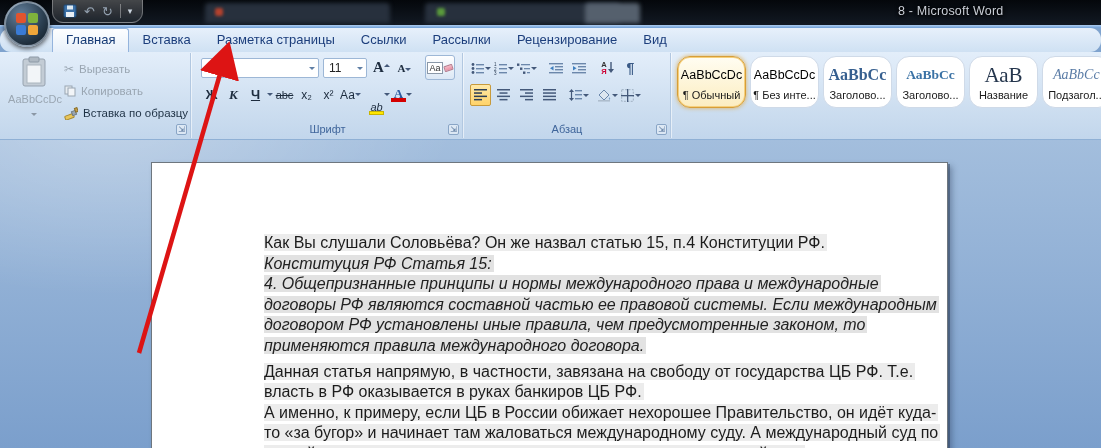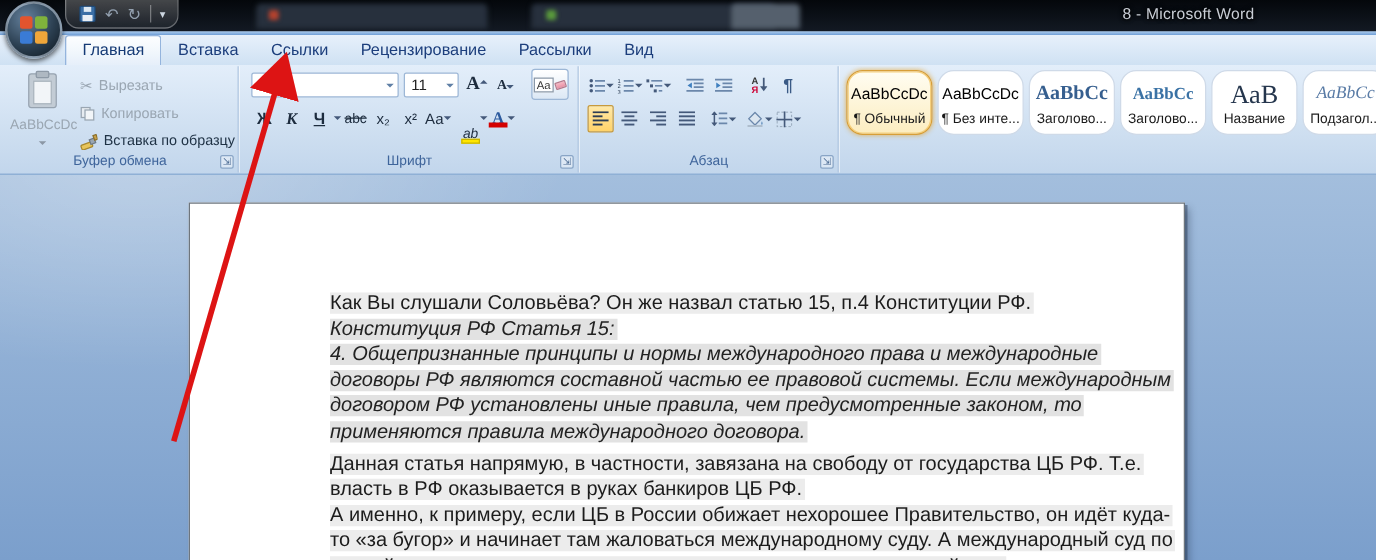--- a/index.html
+++ b/index.html
@@ -29,21 +29,21 @@
   .qat{position:absolute;top:0;left:52px;height:23px;display:flex;align-items:center;
     gap:7px;padding:0 10px;border:1px solid rgba(255,255,255,.3);border-top:none;
     border-radius:0 0 11px 11px;
     background:linear-gradient(rgba(255,255,255,.26),rgba(255,255,255,.06));z-index:5;}
   .qat .ic{font-size:13px;color:#93a0af;line-height:1;}
   .qat .sep{width:1px;height:14px;background:rgba(255,255,255,.35);}
   .qat .dd{font-size:9px;color:#cdd6e0;}
 
   
   .tabrow{position:absolute;top:28px;left:0;width:100%;height:24px;
-    background:linear-gradient(#e7f0fb,#cfe1f3);}
+    background:linear-gradient(#e7f0fb,#cfe1f3);border-radius:11px;}
   .tabs{position:absolute;left:52px;top:0;height:24px;display:flex;}
   .tab{padding:0 13px;line-height:24px;font-size:13px;color:#1c3e7c;cursor:pointer;}
   .tab.active{background:linear-gradient(#fdfeff,#f0f6fc 60%,#e6effa);
     border:1px solid #94b4dd;border-bottom:none;border-radius:3px 3px 0 0;
     line-height:22px;position:relative;z-index:3;color:#153a75;}
 
   
   .ribbon{position:absolute;top:52px;left:0;width:100%;height:88px;
     background:linear-gradient(#e3eefa,#cddeF0 65%,#c2d6ec);
     border-bottom:1px solid #8fb0d5;}
@@ -170,23 +170,24 @@
     <span class="ic">↶</span>
     <span class="ic">↻</span>
     <span class="sep"></span>
     <span class="dd">▾</span>
   </div>
 
   <div class="tabrow">
     <div class="tabs">
       <span class="tab active">Главная</span>
       <span class="tab">Вставка</span>
+      <span class="tab">Разметка страницы</span>
       <span class="tab">Ссылки</span>
+      <span class="tab">Рассылки</span>
       <span class="tab">Рецензирование</span>
-      <span class="tab">Рассылки</span>
       <span class="tab">Вид</span>
     </div>
   </div>
 
   <div class="ribbon">
 
     <div class="group g-clip">
       <div class="paste-btn">
         <svg width="26" height="32" viewBox="0 0 26 32">
           <rect x="2" y="3" width="22" height="27" rx="2" fill="#c3ccd5" stroke="#97a3b0"></rect>
@@ -208,21 +209,20 @@
         <span>Копировать</span>
       </div>
       <div class="clip-row en" style="top:50px;">
         <svg width="14" height="13" viewBox="0 0 14 13">
           <rect x="1" y="8" width="9" height="4" rx="1" fill="#e8c55a" stroke="#a8882f" transform="rotate(-20 5 10)"></rect>
           <rect x="8" y="4" width="4" height="4" fill="#9aa6b2" stroke="#6e7a86" transform="rotate(-20 10 6)"></rect>
           <rect x="11" y="1" width="2.6" height="4" fill="#caa24a" stroke="#8a6f2a" transform="rotate(-20 12 3)"></rect>
         </svg>
         <span>Вставка по образцу</span>
       </div>
-      <div class="glabel">Буфер обмена</div>
       <div class="launcher">⇲</div>
     </div>
 
     <div class="group g-font">
       <div class="combo" style="left:8px;width:118px;">
         <span>Arial</span>
         <span class="arr"></span>
       </div>
       <div class="combo" style="left:130px;width:44px;">
         <span>11</span>

